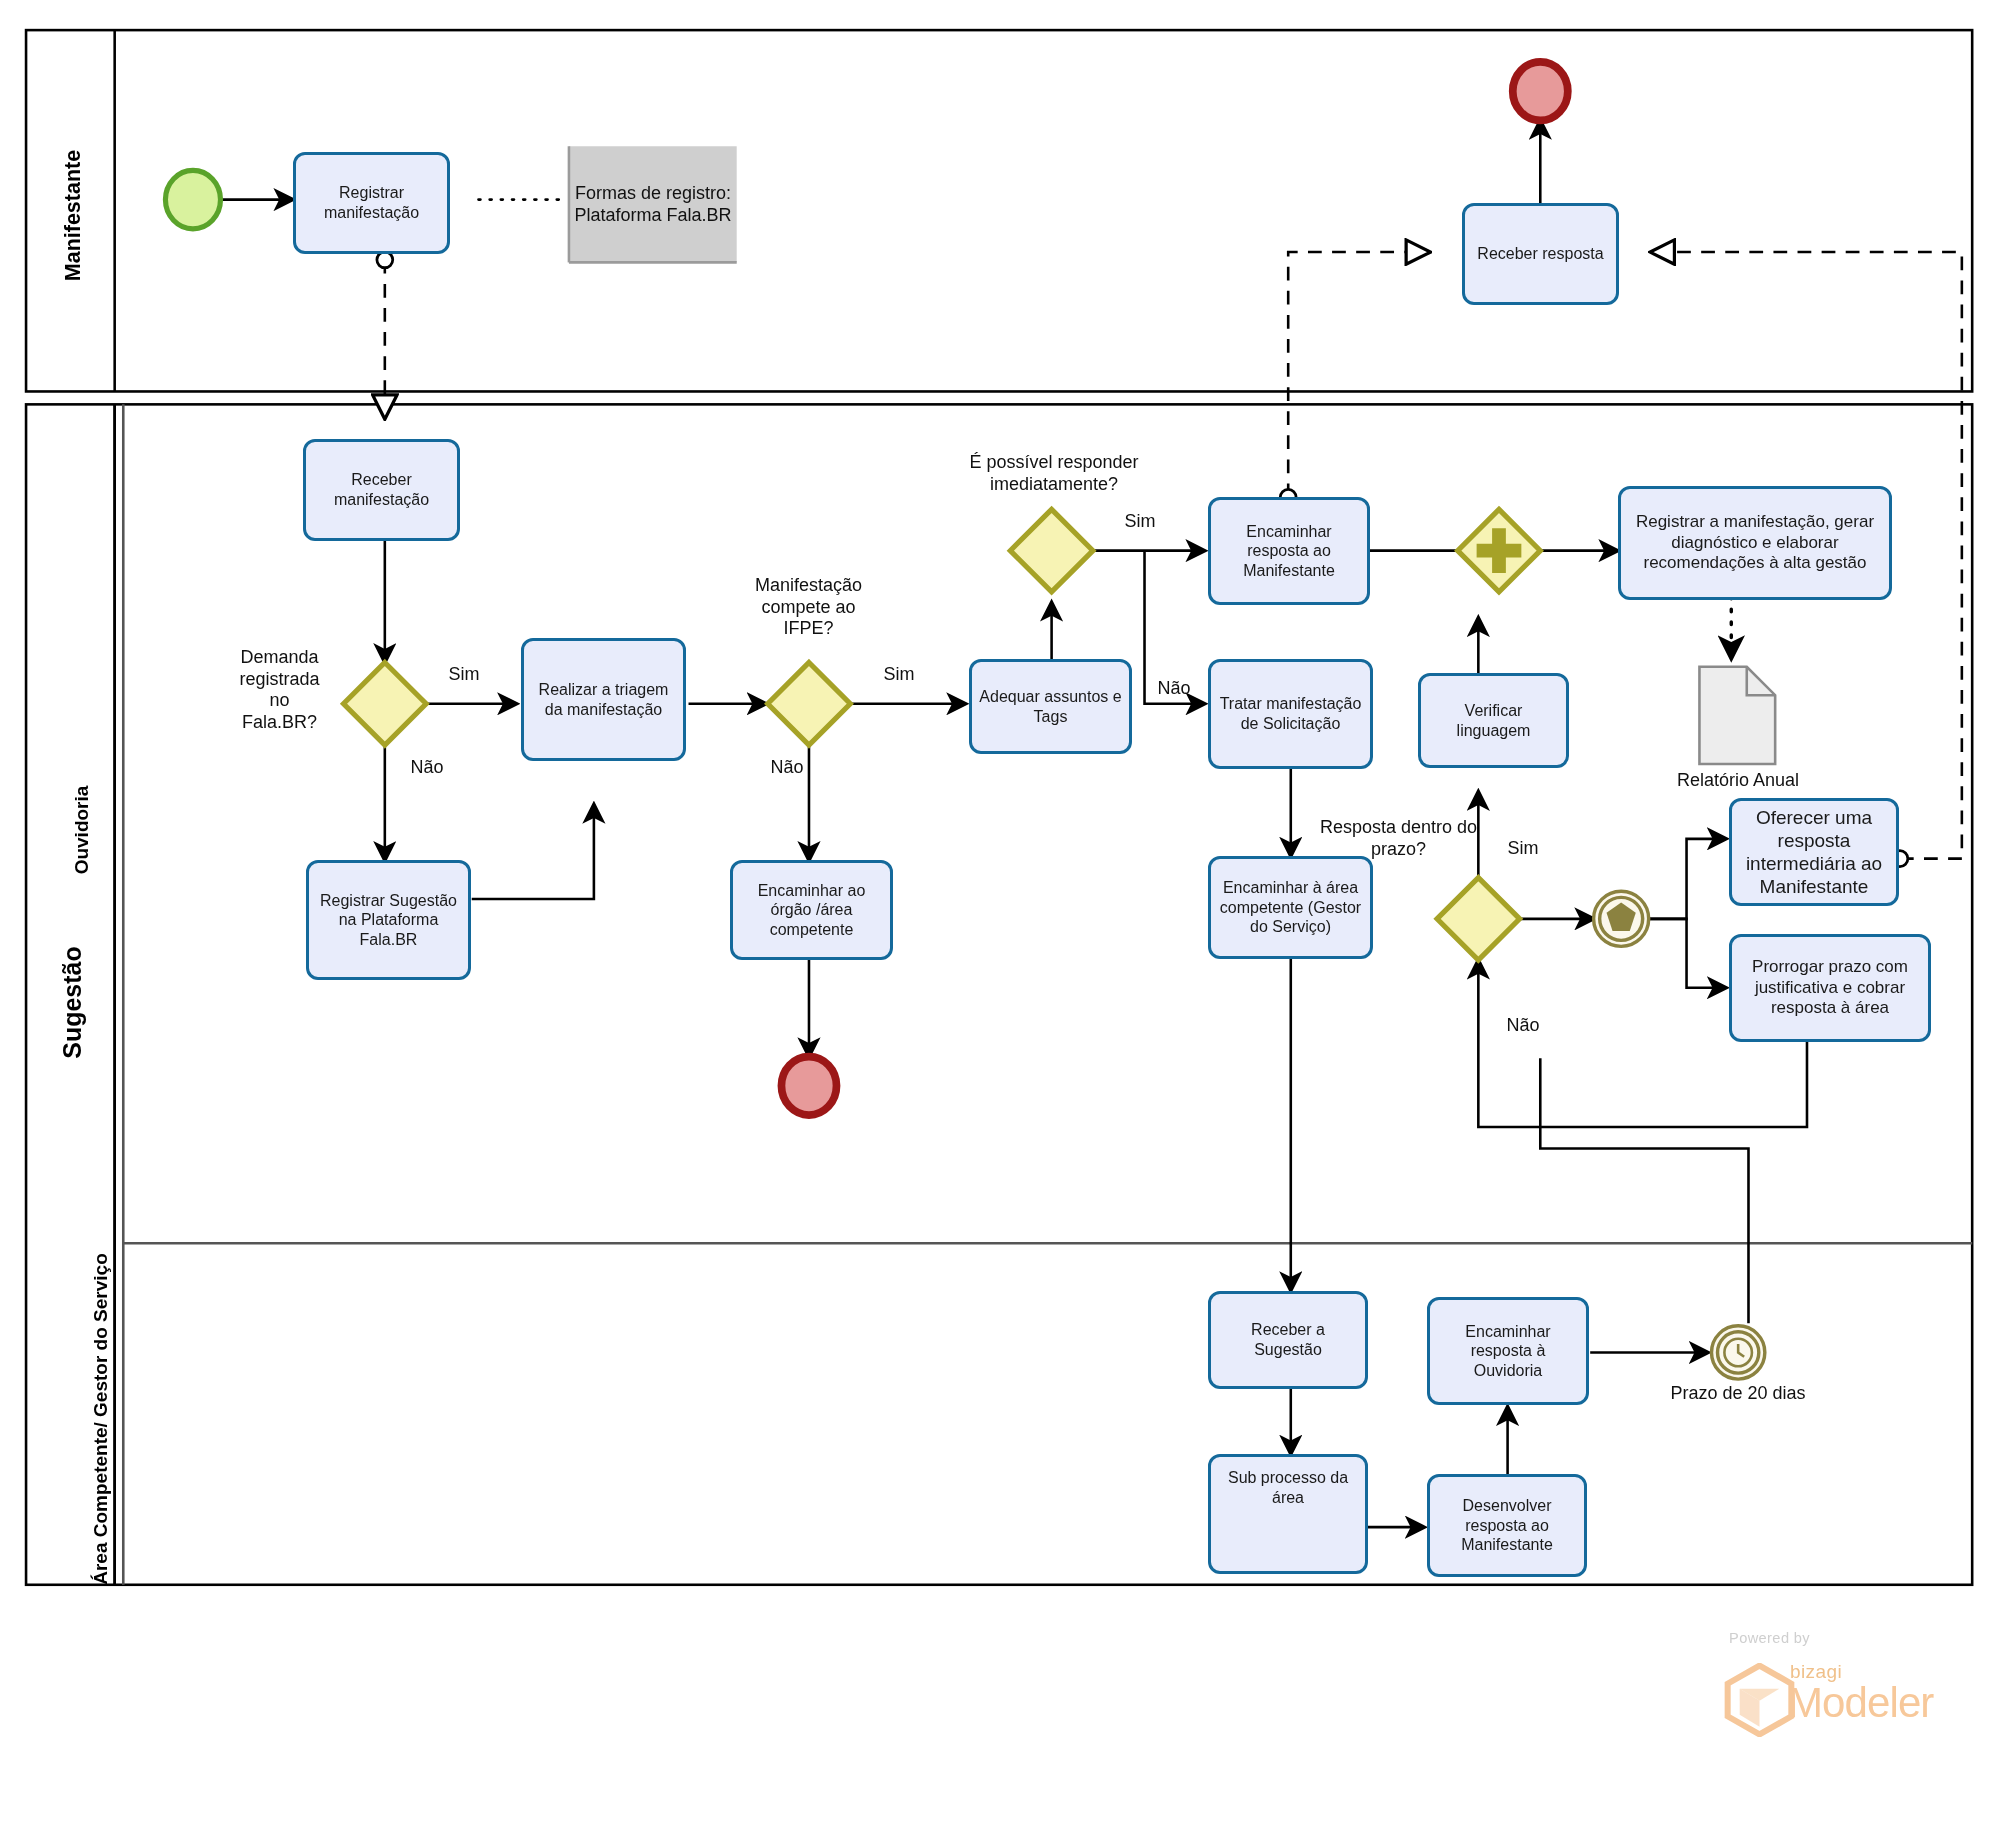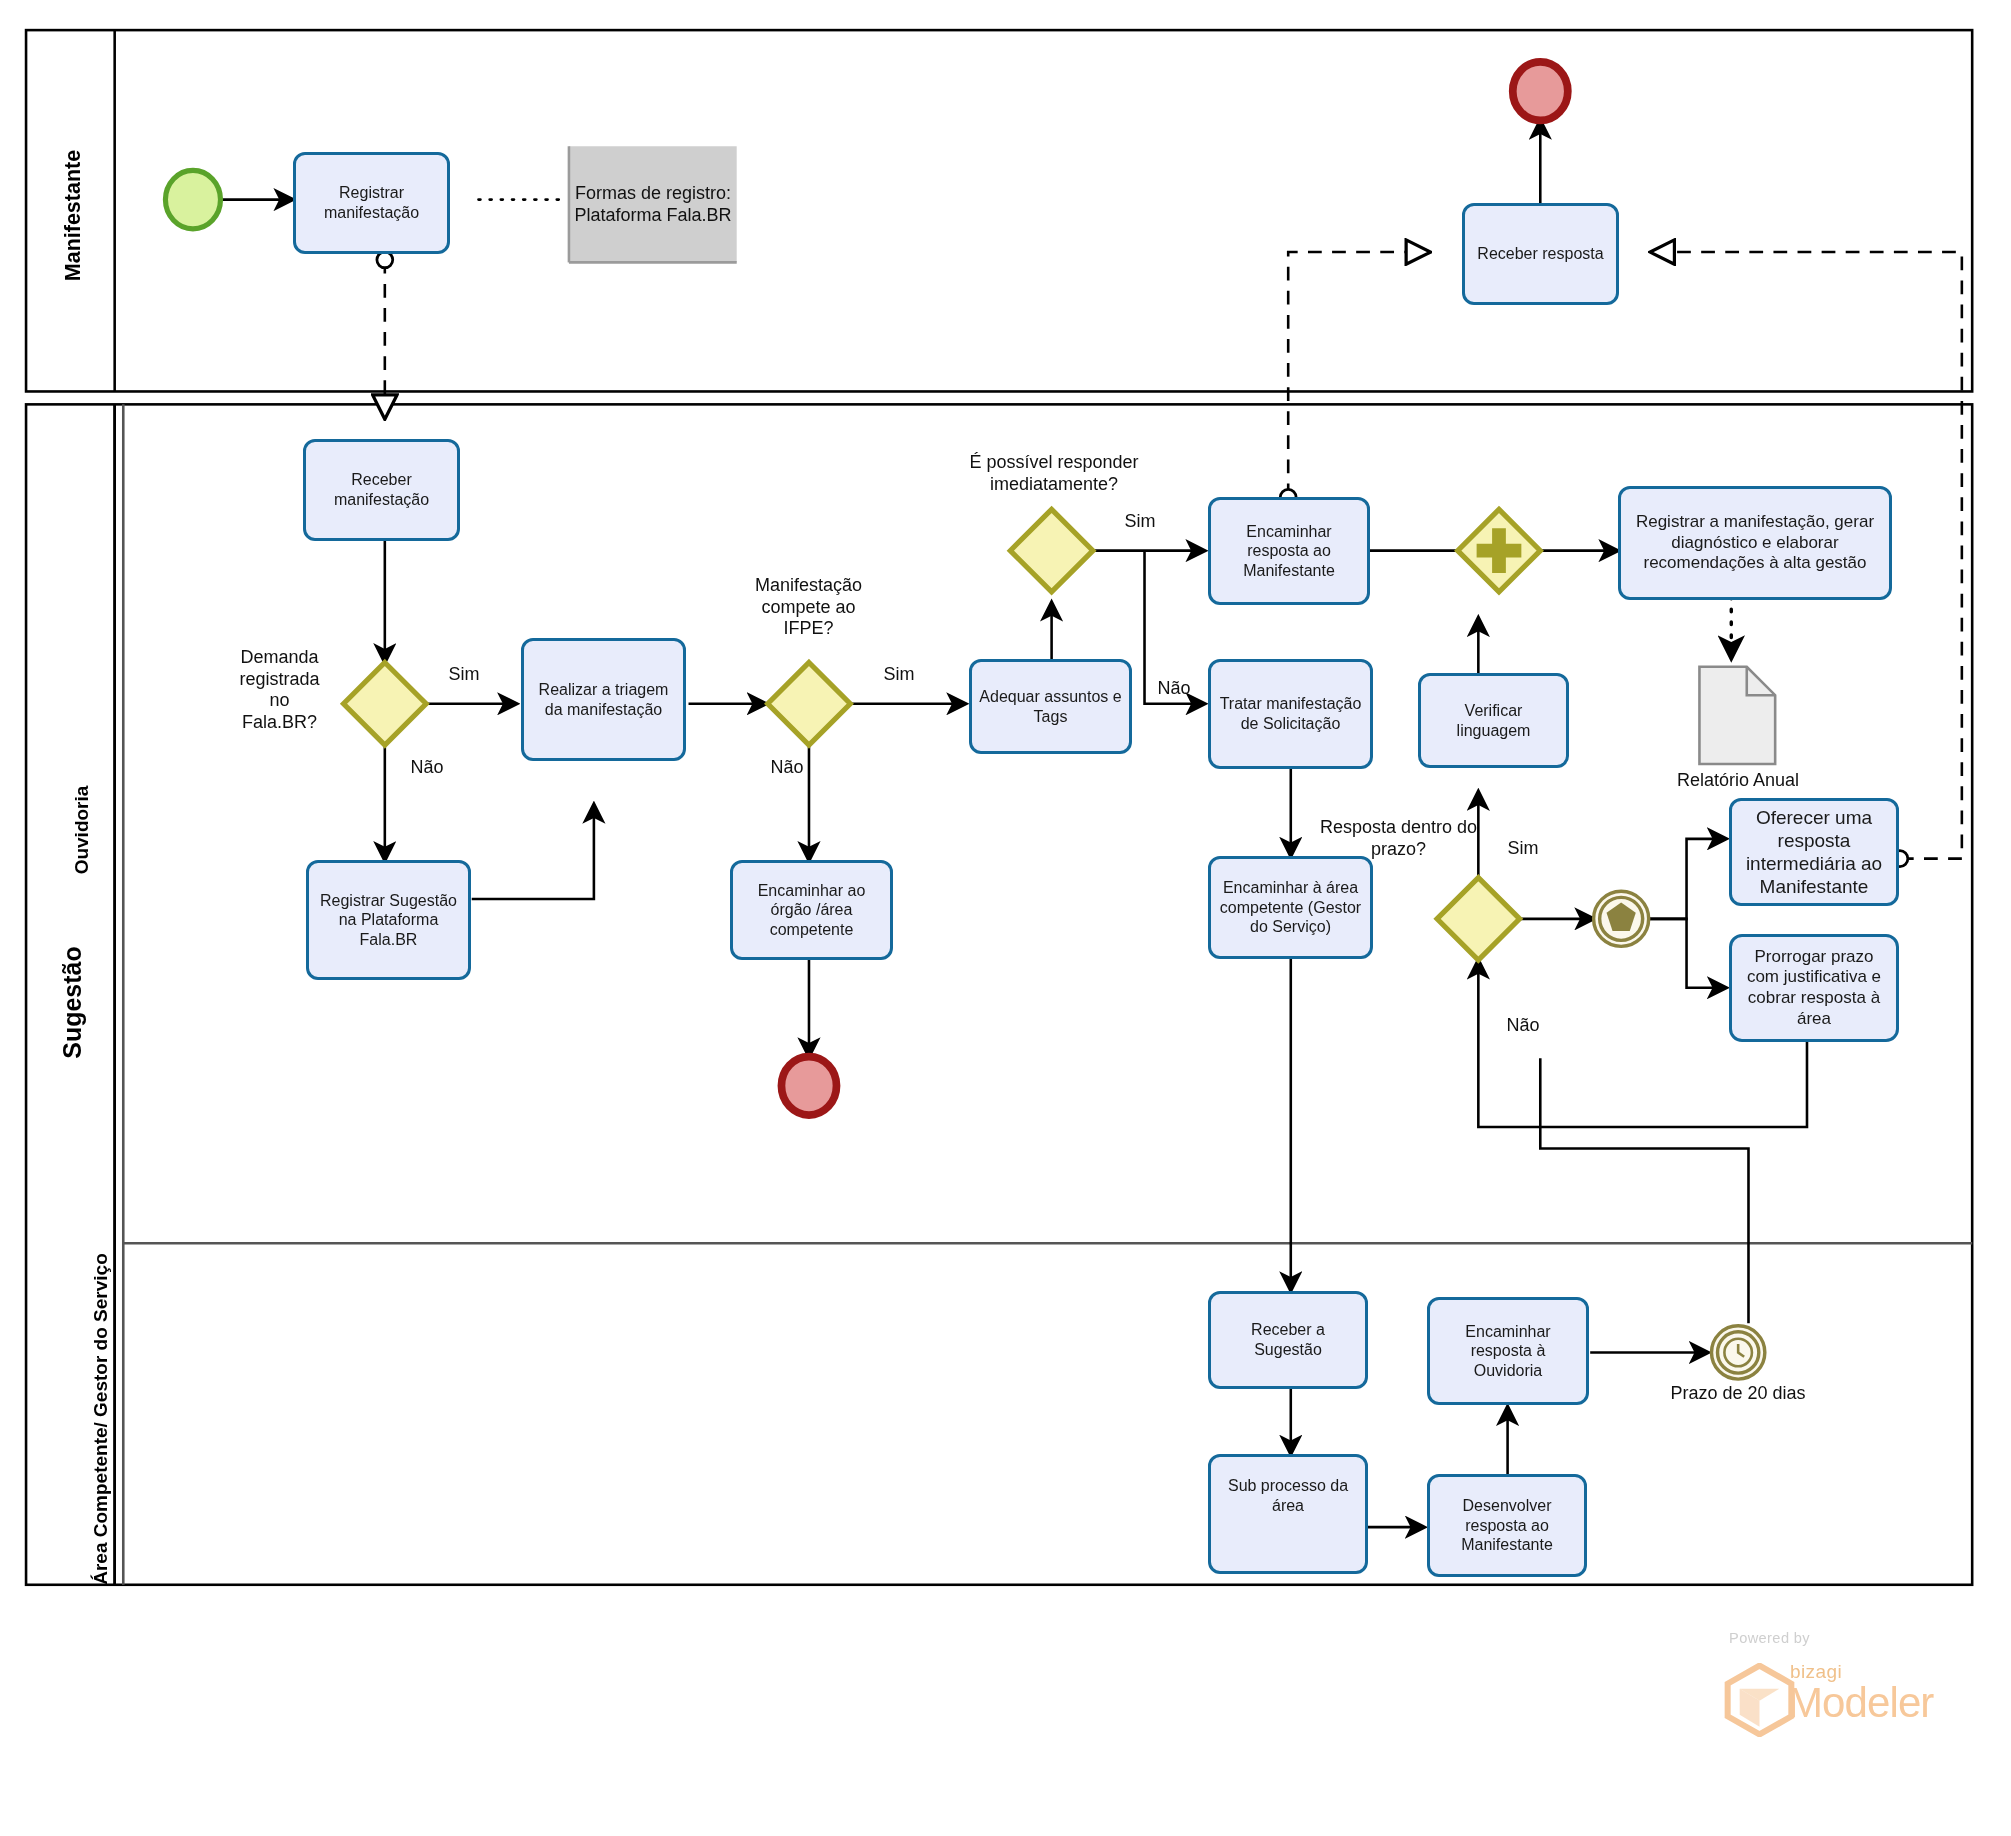--- a/index.html
+++ b/index.html
@@ -310,33 +310,33 @@
 alta gestão</span>
   </div>
 
   <div class="task" style="left:1729px; top:798px; width:170px; height:108px; font-size:19px;">
     <span>Oferecer uma
 resposta
 intermediária ao
 Manifestante</span>
   </div>
 
-  <div class="task" style="left:1729px; top:934px; width:170px; height:108px; font-size:17px;border-radius:13px;">
+  <div class="task" style="left:1729px; top:934px; width:202px; height:108px; font-size:17px;">
     <span>Prorrogar prazo
 com justificativa
 e cobrar
 resposta à área</span>
   </div>
 
   <div class="task" style="left:1208px; top:1291px; width:160px; height:98px;">
     <span>Receber a
 Sugestão</span>
   </div>
 
-  <div class="task" style="left:1208px; top:1454px; width:160px; height:120px; align-items:flex-start; padding-top:19px;">
+  <div class="task" style="left:1208px; top:1454px; width:160px; height:120px; align-items:flex-start; padding-top:11px;">
     <span>Sub processo da
 área</span>
   </div>
 
   <div class="task" style="left:1427px; top:1474px; width:160px; height:103px;">
     <span>Desenvolver
 resposta ao
 Manifestante</span>
   </div>
 

